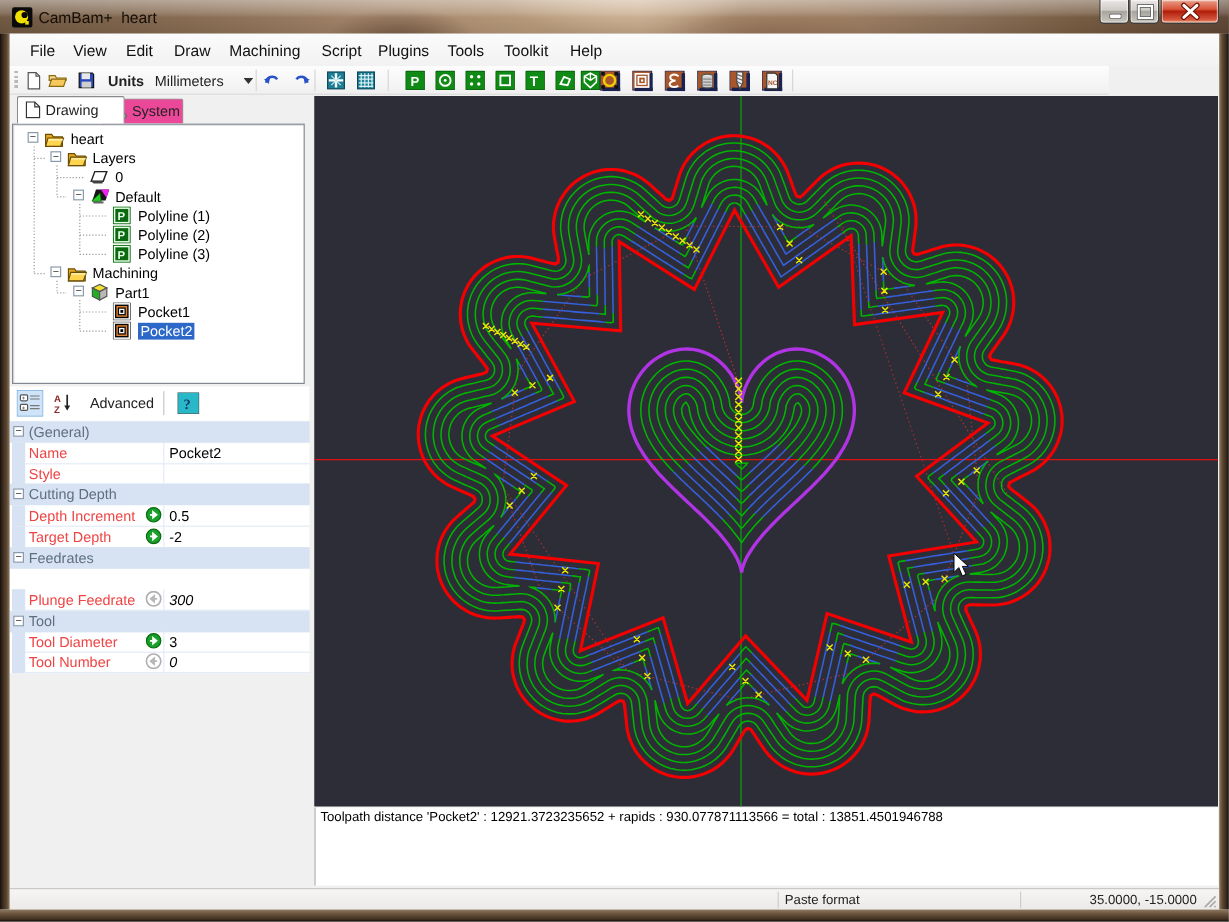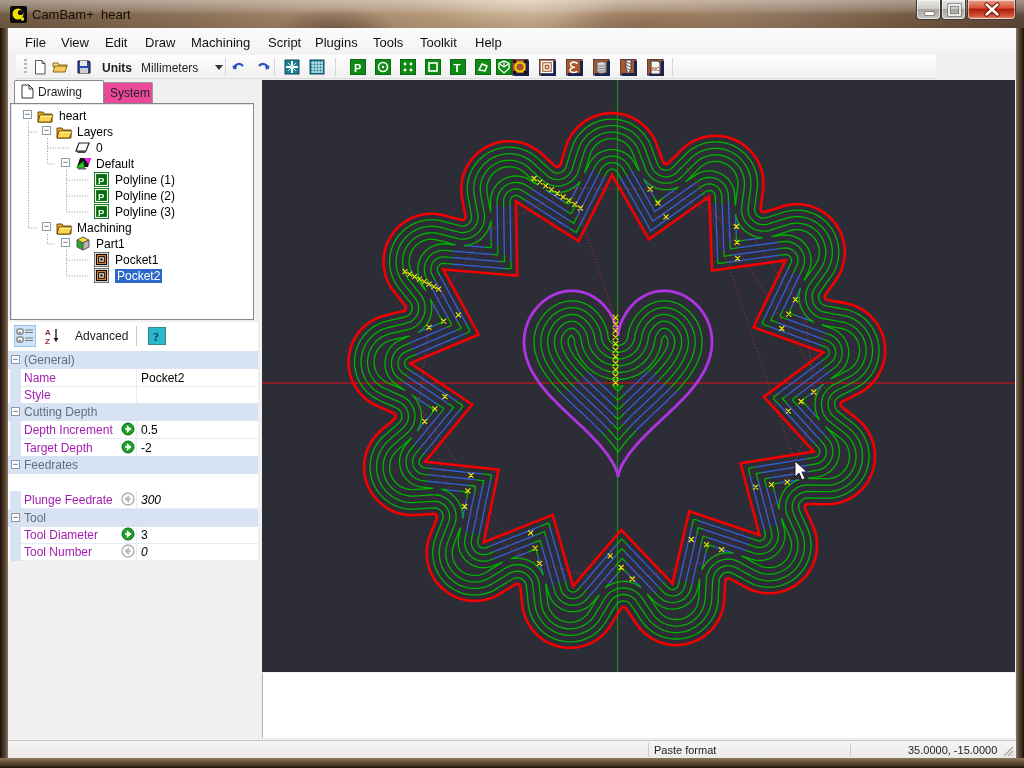--- a/index.html
+++ b/index.html
@@ -19,42 +19,42 @@
 .wbtn{top:0;height:20px;border:1px solid #3c3c3c;border-top:none;border-radius:0 0 4px 4px;
  background:linear-gradient(180deg,#e8e6e4 0%,#cfccc8 45%,#a8a49e 50%,#c9c5bf 100%);
  box-shadow:inset 0 0 0 1px rgba(255,255,255,.55)}
 #btnmin{left:916px;width:25px}
 #btnmax{left:941px;width:25px}
 #btncls{left:967px;width:49px;background:linear-gradient(180deg,#e8a08a 0%,#d9543a 40%,#b01e0a 50%,#d4543c 85%,#e89f7a 100%)}
 
 #menubar{left:8px;top:28px;width:1008px;height:27px;background:linear-gradient(180deg,#fbfbfb,#f2f2f2)}
 #menubar span{position:absolute;top:7px;font-size:13px;color:#111}
 
-#toolbar{left:16px;top:55px;width:920px;height:24px;background:linear-gradient(180deg,#fdfdfd,#f0f0f0);border-bottom:1px solid #dcdcdc}
+#toolbar{left:4px;top:55px;width:920px;height:24px;background:linear-gradient(180deg,#fdfdfd,#f0f0f0);border-bottom:1px solid #dcdcdc}
 .grip{top:4px;width:3px;height:16px;background:repeating-linear-gradient(180deg,#b8b8b8 0 2px,#f4f4f4 2px 4px)}
 .tsep{top:3px;width:1px;height:18px;background:#d6d6d6}
 .ticon{top:4px;width:16px;height:16px}
 .ticon svg{display:block}
 #units{top:6px;font-weight:bold;font-size:12px;color:#222}
 #mm{top:6px;font-size:12px;color:#222}
 
 .tab{top:80px;height:23px;font-size:12px;color:#222}
 #tab1{left:14px;width:90px;background:#fff;border:1px solid #8a8a8a;border-bottom:none;border-radius:2px 2px 0 0;z-index:3}
 #tab2{left:85px;top:82px;width:68px;height:21px;background:#ec4899;border:1px solid #9a9a9a;border-bottom:none;border-radius:2px 2px 0 0}
 
 #treebox{left:10px;top:103px;width:244px;height:217px;background:#fff;border:1px solid #828790;box-shadow:inset 1px 1px 0 #e3e4e6}
 .trow{position:absolute;height:16px;font-size:12px;color:#000;white-space:nowrap}
 .tsel{background:#2c68c8;color:#fff;padding:0 2px}
 
 #propbar{left:8px;top:322px;width:250px;height:29px;background:#fff}
 #propgrid{left:8px;top:351px;width:252px;height:210px;background:#fff;font-size:12px}
 .prow{position:absolute;left:0;width:252px;height:18px}
 .pcat{background:#d7e3f2;color:#5f6f80}
 .pitem .gut{position:absolute;left:2px;top:0;width:11px;height:18px;background:#d7e3f2}
-.pitem .lab{position:absolute;left:13px;top:0;width:116px;height:18px;border-bottom:1px solid #e4ecf7;border-right:1px solid #e4ecf7;padding:2px 0 0 3px;color:#a21caf}
+.pitem .lab{position:absolute;left:13px;top:0;width:116px;height:18px;border-bottom:1px solid #e4ecf7;border-right:1px solid #e4ecf7;padding:2px 0 0 3px;color:#ef4444}
 .pitem .val{position:absolute;left:129px;top:0;width:123px;height:18px;border-bottom:1px solid #e4ecf7;padding:2px 0 0 4px;color:#000}
 .pitem .vic{position:absolute;left:100px;top:1px;width:14px;height:14px}
 .dflt{color:#8a8a8a;font-style:italic}
 .pm{position:absolute;width:9px;height:9px;border:1px solid #8a9aac;background:#fff;font-size:9px;line-height:7px;text-align:center;color:#333}
 
 #canvas{left:262px;top:80px;width:753px;height:592px;background:#2d2d37}
 #leftstrip{left:258px;top:80px;width:4px;height:658px;background:#f0f0f0}
 
 #log{left:262px;top:673px;width:753px;height:65px;background:#fff;border-left:1px solid #b0b0b0;font-size:11px;white-space:nowrap}
 #log .l1{position:absolute;left:4px;top:2px;color:#000}
@@ -743,20 +743,21 @@
 </g>
 <g stroke="#f40000" stroke-width="2.6" fill="none">
 <path d="M132.2 333.5L133.9 335.8L133.0 338.5L130.7 340.5L128.4 342.4L126.1 344.4L123.9 346.3L121.6 348.3L119.3 350.3L117.1 352.3L115.0 354.4L113.0 356.7L111.2 359.0L109.5 361.5L108.0 364.1L106.6 366.8L105.4 369.6L104.4 372.4L103.6 375.3L102.9 378.2L102.4 381.2L102.2 384.1L102.1 387.1L102.2 390.2L102.4 393.1L102.9 396.1L103.6 399.0L104.4 401.9L105.4 404.7L106.6 407.5L108.0 410.2L109.5 412.8L111.2 415.2L113.0 417.6L115.0 419.9L117.1 422.0L119.4 424.0L121.7 425.9L124.2 427.5L126.8 429.1L129.5 430.5L132.2 431.7L135.0 432.7L137.9 433.6L140.8 434.2L143.8 434.7L146.8 435.0L149.8 435.1L152.8 435.0L155.8 434.9L158.8 434.7L161.8 434.5L164.8 434.3L167.8 434.1L170.8 433.9L173.7 434.2L175.1 436.7L174.3 439.6L173.2 442.4L172.1 445.1L171.0 447.9L169.9 450.7L168.8 453.5L167.7 456.3L166.7 459.2L166.0 462.1L165.4 465.0L165.0 468.0L164.8 471.0L164.7 474.0L164.9 477.0L165.2 480.0L165.7 482.9L166.5 485.9L167.4 488.7L168.4 491.5L169.7 494.3L171.1 496.9L172.7 499.5L174.4 501.9L176.3 504.2L178.3 506.5L180.5 508.5L182.8 510.5L185.2 512.3L187.7 513.9L190.3 515.4L193.0 516.7L195.8 517.9L198.6 518.8L201.5 519.6L204.5 520.2L207.4 520.7L210.4 520.9L213.4 520.9L216.4 520.8L219.4 520.5L222.4 520.0L225.3 519.3L228.2 518.4L231.0 517.3L233.7 516.1L236.4 514.7L238.9 513.2L241.5 511.6L244.1 510.0L246.6 508.5L249.2 506.9L251.8 505.3L254.4 503.8L257.2 504.3L258.4 507.0L258.7 510.0L259.0 513.0L259.3 515.9L259.7 518.9L260.0 521.9L260.3 524.9L260.7 527.9L261.3 530.8L262.1 533.7L263.1 536.6L264.2 539.3L265.5 542.0L267.0 544.7L268.6 547.2L270.4 549.6L272.3 551.9L274.4 554.1L276.6 556.1L278.9 558.0L281.3 559.8L283.9 561.4L286.5 562.8L289.3 564.0L292.1 565.1L294.9 566.0L297.8 566.8L300.8 567.3L303.8 567.7L306.8 567.8L309.8 567.8L312.8 567.6L315.8 567.2L318.7 566.6L321.6 565.9L324.5 564.9L327.2 563.8L330.0 562.5L332.6 561.1L335.1 559.5L337.5 557.7L339.9 555.8L342.0 553.7L344.1 551.5L346.0 549.2L347.8 546.8L349.4 544.2L350.9 541.7L352.4 539.1L354.0 536.5L355.5 533.9L357.1 531.4L358.6 528.8L360.9 527.0L363.6 527.8L365.3 530.3L367.0 532.8L368.7 535.3L370.3 537.8L372.0 540.3L373.7 542.8L375.4 545.2L377.2 547.6L379.2 549.9L381.3 552.0L383.6 554.0L386.0 555.8L388.4 557.5L391.0 559.1L393.7 560.4L396.4 561.6L399.3 562.7L402.1 563.5L405.1 564.2L408.0 564.7L411.0 565.0L414.0 565.1L417.0 565.0L420.0 564.7L423.0 564.3L425.9 563.6L428.8 562.8L431.6 561.8L434.4 560.6L437.1 559.3L439.7 557.8L442.2 556.1L444.6 554.3L446.8 552.3L449.0 550.2L451.0 548.0L452.8 545.6L454.5 543.2L456.1 540.6L457.5 537.9L458.7 535.2L459.8 532.4L460.6 529.5L461.3 526.6L461.8 523.6L462.1 520.6L462.3 517.6L462.5 514.6L462.6 511.6L462.8 508.6L462.9 505.6L463.1 502.6L463.6 499.7L466.0 498.2L468.8 499.1L471.5 500.6L474.1 502.0L476.7 503.4L479.4 504.9L482.0 506.3L484.7 507.7L487.4 509.0L490.1 510.2L493.0 511.1L495.9 511.9L498.8 512.5L501.8 513.0L504.8 513.2L507.8 513.2L510.8 513.1L513.8 512.8L516.7 512.3L519.7 511.6L522.5 510.7L525.3 509.6L528.1 508.4L530.7 507.0L533.3 505.4L535.7 503.7L538.1 501.8L540.3 499.8L542.4 497.6L544.4 495.4L546.2 493.0L547.8 490.5L549.3 487.9L550.7 485.2L551.8 482.4L552.8 479.6L553.6 476.7L554.2 473.7L554.7 470.8L554.9 467.8L555.0 464.8L554.9 461.8L554.6 458.8L554.1 455.8L553.4 452.9L552.5 450.0L551.5 447.2L550.3 444.5L549.0 441.7L547.8 439.0L546.5 436.3L545.3 433.5L544.0 430.8L542.8 428.1L543.2 425.2L545.8 424.0L548.8 424.0L551.8 424.1L554.8 424.1L557.8 424.2L560.8 424.2L563.8 424.2L566.8 424.2L569.8 424.0L572.8 423.6L575.8 423.0L578.7 422.3L581.5 421.3L584.3 420.2L587.0 418.9L589.6 417.5L592.2 415.9L594.6 414.1L596.9 412.2L599.1 410.1L601.2 407.9L603.1 405.6L604.8 403.2L606.4 400.6L607.9 398.0L609.1 395.3L610.2 392.5L611.1 389.6L611.9 386.7L612.5 383.7L612.8 380.8L613.0 377.8L613.0 374.8L612.8 371.8L612.5 368.8L611.9 365.8L611.2 362.9L610.2 360.1L609.1 357.3L607.9 354.6L606.4 351.9L604.8 349.4L603.1 346.9L601.2 344.6L599.1 342.4L596.9 340.4L594.6 338.5L592.2 336.6L589.9 334.8L587.5 332.9L585.1 331.1L582.7 329.3L580.4 327.4L578.5 325.1L579.3 322.4L581.9 320.9L584.6 319.5L587.3 318.1L589.9 316.8L592.6 315.4L595.3 314.1L598.0 312.7L600.6 311.1L603.0 309.5L605.4 307.7L607.7 305.7L609.8 303.6L611.8 301.3L613.7 299.0L615.4 296.5L617.0 293.9L618.3 291.3L619.6 288.5L620.6 285.7L621.5 282.8L622.2 279.9L622.7 277.0L623.0 274.0L623.1 271.0L623.0 268.0L622.8 265.0L622.3 262.0L621.7 259.1L620.9 256.2L619.9 253.3L618.8 250.6L617.4 247.9L615.9 245.3L614.3 242.8L612.5 240.4L610.5 238.1L608.4 235.9L606.2 233.9L603.8 232.1L601.4 230.3L598.8 228.8L596.2 227.4L593.4 226.1L590.6 225.1L587.8 224.2L584.8 223.5L581.9 222.9L578.9 222.4L576.0 221.9L573.0 221.4L570.1 220.8L567.1 220.3L564.2 219.7L562.6 217.3L563.6 214.5L565.3 212.1L567.1 209.6L568.8 207.2L570.6 204.7L572.3 202.3L574.0 199.8L575.7 197.3L577.2 194.7L578.5 192.0L579.7 189.3L580.6 186.4L581.4 183.5L582.1 180.6L582.5 177.6L582.8 174.6L582.8 171.6L582.7 168.6L582.4 165.6L581.9 162.7L581.2 159.8L580.3 156.9L579.3 154.1L578.1 151.3L576.7 148.7L575.1 146.1L573.4 143.6L571.6 141.3L569.5 139.0L567.4 136.9L565.1 135.0L562.8 133.1L560.3 131.5L557.7 130.0L555.0 128.6L552.2 127.4L549.4 126.4L546.5 125.6L543.6 125.0L540.6 124.5L537.6 124.2L534.6 124.2L531.6 124.3L528.6 124.6L525.7 125.0L522.7 125.7L519.8 126.6L517.0 127.5L514.1 128.4L511.3 129.3L508.4 130.2L505.5 131.1L502.7 132.0L499.8 131.7L498.5 129.1L498.9 126.1L499.3 123.2L499.7 120.2L500.1 117.2L500.5 114.2L500.9 111.2L501.3 108.3L501.4 105.3L501.4 102.3L501.2 99.3L500.9 96.3L500.3 93.3L499.6 90.4L498.6 87.6L497.5 84.8L496.3 82.1L494.8 79.4L493.2 76.9L491.5 74.5L489.6 72.1L487.5 69.9L485.3 67.9L483.0 66.0L480.6 64.2L478.1 62.6L475.4 61.1L472.7 59.8L469.9 58.7L467.1 57.8L464.2 57.0L461.2 56.4L458.2 56.1L455.3 55.9L452.2 55.8L449.3 56.0L446.3 56.4L443.3 56.9L440.4 57.6L437.5 58.5L434.7 59.6L432.0 60.9L429.4 62.3L426.8 63.9L424.4 65.6L422.0 67.5L419.8 69.6L417.7 71.7L415.6 73.8L413.5 76.0L411.4 78.1L409.3 80.2L407.2 82.4L404.8 84.2L402.0 83.5L400.7 80.8L399.6 78.0L398.6 75.2L397.6 72.4L396.6 69.5L395.5 66.7L394.5 63.9L393.3 61.1L392.0 58.4L390.5 55.8L388.8 53.3L387.0 50.9L385.1 48.7L383.0 46.5L380.7 44.5L378.4 42.6L375.9 40.9L373.4 39.3L370.7 37.9L368.0 36.7L365.2 35.6L362.3 34.8L359.4 34.1L356.4 33.6L353.4 33.2L350.4 33.1L347.4 33.1L344.4 33.4L341.5 33.8L338.5 34.4L335.6 35.2L332.8 36.2L330.0 37.3L327.3 38.6L324.7 40.1L322.2 41.8L319.8 43.6L317.5 45.5L315.3 47.6L313.3 49.8L311.4 52.1L309.7 54.6L308.1 57.1L306.7 59.8L305.4 62.5L304.4 65.3L303.5 68.2L302.6 71.1L301.7 73.9L300.8 76.8L299.9 79.7L299.1 82.5L298.1 85.4L295.8 87.1L293.1 86.1L290.9 84.0L288.7 82.0L286.4 80.0L284.2 78.0L282.0 76.0L279.8 73.9L277.5 72.0L275.1 70.2L272.6 68.5L270.0 67.0L267.3 65.6L264.6 64.5L261.7 63.5L258.8 62.6L255.9 62.0L252.9 61.6L250.0 61.3L246.9 61.2L243.9 61.3L241.0 61.6L238.0 62.1L235.1 62.8L232.2 63.6L229.4 64.7L226.6 65.9L224.0 67.2L221.4 68.8L218.9 70.5L216.5 72.3L214.3 74.3L212.2 76.4L210.2 78.7L208.4 81.1L206.7 83.6L205.1 86.1L203.8 88.8L202.6 91.6L201.6 94.4L200.7 97.3L200.1 100.2L199.6 103.2L199.3 106.2L199.2 109.2L199.3 112.2L199.6 115.2L200.1 118.1L200.6 121.1L201.2 124.0L201.7 127.0L202.3 129.9L202.9 132.9L203.4 135.8L203.1 138.7L200.6 140.1L197.6 139.4L194.7 138.7L191.8 137.9L188.9 137.2L186.0 136.4L183.1 135.6L180.2 134.9L177.3 134.4L174.3 134.0L171.3 133.8L168.3 133.8L165.3 133.9L162.3 134.3L159.3 134.8L156.4 135.6L153.6 136.5L150.8 137.6L148.0 138.8L145.4 140.2L142.9 141.8L140.4 143.6L138.1 145.5L135.9 147.5L133.8 149.7L131.9 152.0L130.1 154.4L128.5 156.9L127.0 159.6L125.7 162.3L124.6 165.0L123.6 167.9L122.8 170.8L122.3 173.7L121.8 176.7L121.6 179.7L121.6 182.7L121.7 185.7L122.1 188.7L122.6 191.6L123.3 194.6L124.2 197.4L125.3 200.2L126.5 203.0L127.9 205.6L129.5 208.2L131.3 210.6L133.1 213.0L135.0 215.3L136.8 217.7L138.7 220.0L140.6 222.4L142.4 224.8L144.1 227.2L143.5 230.0L140.8 231.3L137.9 232.0L135.0 232.6L132.1 233.3L129.1 234.0L126.2 234.7L123.3 235.4L120.4 236.2L117.6 237.1L114.8 238.3L112.1 239.6L109.5 241.1L107.0 242.7L104.6 244.5L102.3 246.5L100.1 248.5L98.1 250.8L96.2 253.1L94.5 255.5L92.9 258.1L91.5 260.8L90.2 263.5L89.2 266.3L88.3 269.2L87.6 272.1L87.0 275.0L86.7 278.0L86.5 281.0L86.6 284.0L86.8 287.0L87.2 290.0L87.8 292.9L88.5 295.8L89.5 298.7L90.6 301.5L91.9 304.2L93.4 306.8L95.0 309.3L96.8 311.7L98.7 314.0L100.8 316.2L103.0 318.2L105.3 320.1L107.8 321.9L110.3 323.5L113.0 324.9L115.7 326.2L118.4 327.4L121.2 328.6L123.9 329.8L126.7 331.0L129.4 332.3L132.2 333.5Z"></path>
 <path d="M350.1 95.1L316.6 161.2L254.0 121.4L255.2 195.6L181.3 189.4L216.7 254.5L148.4 283.3L210.1 324.5L163.0 381.8L236.7 389.6L221.7 462.2L290.6 434.9L311.0 506.2L359.3 449.9L410.5 503.6L427.2 431.3L497.5 455.0L478.6 383.3L551.8 371.6L501.8 316.9L561.3 272.5L491.5 247.3L523.5 180.4L450.1 190.5L447.3 116.4L386.9 159.4L350.1 95.1Z"></path>
 </g>
 <path d="M356.0 255.4L356.3 252.4L356.9 249.5L357.8 246.6L358.7 243.7L359.9 240.9L361.2 238.2L362.6 235.6L364.1 233.0L365.8 230.5L367.7 228.1L369.6 225.8L371.7 223.7L373.9 221.6L376.3 219.7L378.7 218.0L381.3 216.4L383.9 215.0L386.7 213.8L389.5 212.8L392.4 212.0L395.4 211.4L398.4 211.0L401.4 210.8L404.4 210.9L407.4 211.2L410.3 211.7L413.3 212.4L416.2 213.2L419.0 214.3L421.7 215.6L424.3 217.0L426.9 218.6L429.4 220.3L431.7 222.2L433.9 224.2L436.0 226.4L438.0 228.7L439.9 231.0L441.6 233.5L443.2 236.1L444.6 238.7L445.8 241.5L446.9 244.3L447.9 247.1L448.6 250.0L449.2 253.0L449.6 256.0L449.9 259.0L450.0 262.0L449.9 265.0L449.6 268.0L449.2 271.0L448.6 273.9L447.9 276.8L447.0 279.7L446.0 282.5L444.9 285.3L443.7 288.1L442.3 290.8L440.9 293.4L439.3 296.0L437.7 298.5L436.0 301.0L434.3 303.5L432.4 305.9L430.6 308.2L428.6 310.5L426.7 312.8L424.7 315.1L422.6 317.3L420.5 319.5L418.4 321.6L416.3 323.7L414.2 325.9L412.0 328.0L409.8 330.0L407.7 332.1L405.5 334.2L403.3 336.2L401.1 338.3L398.9 340.3L396.7 342.4L394.5 344.5L392.3 346.5L390.1 348.6L388.0 350.7L385.8 352.8L383.7 354.9L381.6 357.1L379.5 359.3L377.4 361.5L375.4 363.7L373.4 366.0L371.5 368.3L369.6 370.6L367.8 373.0L366.0 375.4L364.3 377.9L362.7 380.4L361.1 383.0L359.7 385.7L358.5 388.4L357.4 391.2L356.5 394.1L356.0 397.1L355.5 394.1L354.6 391.2L353.5 388.4L352.3 385.7L350.9 383.0L349.3 380.4L347.7 377.9L346.0 375.4L344.2 373.0L342.4 370.6L340.5 368.3L338.6 366.0L336.6 363.7L334.6 361.5L332.5 359.3L330.4 357.1L328.3 354.9L326.2 352.8L324.0 350.7L321.9 348.6L319.7 346.5L317.5 344.5L315.3 342.4L313.1 340.3L310.9 338.3L308.7 336.2L306.5 334.2L304.3 332.1L302.2 330.0L300.0 328.0L297.8 325.9L295.7 323.7L293.6 321.6L291.5 319.5L289.4 317.3L287.3 315.1L285.3 312.8L283.4 310.5L281.4 308.2L279.6 305.9L277.7 303.5L276.0 301.0L274.3 298.5L272.7 296.0L271.1 293.4L269.7 290.8L268.3 288.1L267.1 285.3L266.0 282.5L265.0 279.7L264.1 276.8L263.4 273.9L262.8 271.0L262.4 268.0L262.1 265.0L262.0 262.0L262.1 259.0L262.4 256.0L262.8 253.0L263.4 250.0L264.1 247.1L265.1 244.3L266.2 241.5L267.4 238.7L268.8 236.1L270.4 233.5L272.1 231.0L274.0 228.7L276.0 226.4L278.1 224.2L280.3 222.2L282.6 220.3L285.1 218.6L287.7 217.0L290.3 215.6L293.0 214.3L295.8 213.2L298.7 212.4L301.7 211.7L304.6 211.2L307.6 210.9L310.6 210.8L313.6 211.0L316.6 211.4L319.6 212.0L322.5 212.8L325.3 213.8L328.1 215.0L330.7 216.4L333.3 218.0L335.7 219.7L338.1 221.6L340.3 223.7L342.4 225.8L344.3 228.1L346.2 230.5L347.9 233.0L349.4 235.6L350.8 238.2L352.1 240.9L353.3 243.7L354.2 246.6L355.1 249.5L355.7 252.4L356.0 255.4Z" fill="none" stroke="#b134e4" stroke-width="2.8"></path>
 <path d="M269.6 96.0L274.6 101.0M269.6 101.0L274.6 96.0M275.4 99.7L280.4 104.7M275.4 104.7L280.4 99.7M281.2 103.4L286.2 108.4M281.2 108.4L286.2 103.4M287.0 107.1L292.0 112.1M287.0 112.1L292.0 107.1M292.8 110.8L297.8 115.8M292.8 115.8L297.8 110.8M298.6 114.5L303.6 119.5M298.6 119.5L303.6 114.5M304.3 118.2L309.3 123.2M304.3 123.2L309.3 118.2M310.1 121.8L315.1 126.8M310.1 126.8L315.1 121.8M315.9 125.5L320.9 130.5M315.9 130.5L320.9 125.5M140.4 189.1L145.4 194.1M140.4 194.1L145.4 189.1M145.2 191.6L150.2 196.6M145.2 196.6L150.2 191.6M150.0 194.1L155.0 199.1M150.0 199.1L155.0 194.1M154.9 196.6L159.9 201.6M154.9 201.6L159.9 196.6M159.7 199.2L164.7 204.2M159.7 204.2L164.7 199.2M164.5 201.7L169.5 206.7M164.5 206.7L169.5 201.7M169.3 204.2L174.3 209.2M169.3 209.2L174.3 204.2M174.1 206.7L179.1 211.7M174.1 211.7L179.1 206.7M164.5 244.8L169.5 249.8M164.5 249.8L169.5 244.8M179.2 238.6L184.2 243.6M179.2 243.6L184.2 238.6M193.9 232.4L198.9 237.4M193.9 237.4L198.9 232.4M160.2 338.8L165.2 343.8M160.2 343.8L165.2 338.8M170.3 326.4L175.3 331.4M170.3 331.4L175.3 326.4M180.4 314.1L185.4 319.1M180.4 319.1L185.4 314.1M200.1 424.0L205.1 429.0M200.1 429.0L205.1 424.0M203.3 408.4L208.3 413.4M203.3 413.4L208.3 408.4M206.5 392.8L211.5 397.8M206.5 397.8L211.5 392.8M275.0 480.9L280.0 485.9M275.0 485.9L280.0 480.9M270.6 465.6L275.6 470.6M270.6 470.6L275.6 465.6M266.2 450.3L271.2 455.3M266.2 455.3L271.2 450.3M367.7 496.5L372.7 501.5M367.7 501.5L372.7 496.5M356.7 485.0L361.7 490.0M356.7 490.0L361.7 485.0M345.7 473.4L350.7 478.4M345.7 478.4L350.7 473.4M457.1 467.2L462.1 472.2M457.1 472.2L462.1 467.2M442.0 462.1L447.0 467.1M442.0 467.1L447.0 462.1M426.9 457.0L431.9 462.0M426.9 462.0L431.9 457.0M522.7 399.7L527.7 404.7M522.7 404.7L527.7 399.7M506.9 402.2L511.9 407.2M506.9 407.2L511.9 402.2M491.2 404.7L496.2 409.7M491.2 409.7L496.2 404.7M549.4 309.5L554.4 314.5M549.4 314.5L554.4 309.5M536.6 319.0L541.6 324.0M536.6 324.0L541.6 319.0M523.8 328.6L528.8 333.6M523.8 333.6L528.8 328.6M531.0 217.2L536.0 222.2M531.0 222.2L536.0 217.2M524.2 231.6L529.2 236.6M524.2 236.6L529.2 231.6M517.3 246.0L522.3 251.0M517.3 251.0L522.3 246.0M471.9 144.0L476.9 149.0M471.9 149.0L476.9 144.0M472.5 159.9L477.5 164.9M472.5 164.9L477.5 159.9M473.1 175.9L478.1 180.9M473.1 180.9L478.1 175.9M385.6 106.7L390.6 111.7M385.6 111.7L390.6 106.7M393.5 120.5L398.5 125.5M393.5 125.5L398.5 120.5M401.5 134.3L406.5 139.3M401.5 139.3L406.5 134.3M350.7 234.8L356.3 240.4M350.7 240.4L356.3 234.8M350.7 241.3L356.3 246.9M350.7 246.9L356.3 241.3M350.7 247.8L356.3 253.4M350.7 253.4L356.3 247.8M350.7 254.3L356.3 259.9M350.7 259.9L356.3 254.3M350.7 260.8L356.3 266.4M350.7 266.4L356.3 260.8M350.7 267.3L356.3 272.9M350.7 272.9L356.3 267.3M350.7 273.8L356.3 279.4M350.7 279.4L356.3 273.8M350.7 280.3L356.3 285.9M350.7 285.9L356.3 280.3M350.7 286.8L356.3 292.4M350.7 292.4L356.3 286.8M350.7 293.3L356.3 298.9M350.7 298.9L356.3 293.3M350.7 299.8L356.3 305.4M350.7 305.4L356.3 299.8" stroke="#e8e800" stroke-width="1.2" fill="none"></path>
 <path d="M533 381l0 16l4 -4l3 7l3 -1.5l-3 -6.5l5 0z" fill="#fff" stroke="#000" stroke-width="0.8"></path>
 </svg></div>
 <div class="abs" id="log">
+<div class="l1">Toolpath distance 'Pocket2' : 12921.3723235652 + rapids : 930.077871113566 = total : 13851.4501946788</div>
 </div>
 <div class="abs" id="status">
 <div class="ssep" style="left:640px"></div>
 <span class="abs" style="left:646px;top:3px">Paste format</span>
 <div class="ssep" style="left:842px"></div>
 <span class="abs" style="left:900px;top:3px">35.0000, -15.0000</span>
 <svg class="abs" style="right:2px;top:4px" width="12" height="12">
         <g stroke="#aaa" stroke-width="1.4">
           <path d="M11 2L2 11M11 6L6 11M11 10l-1 1"></path>
         </g>

